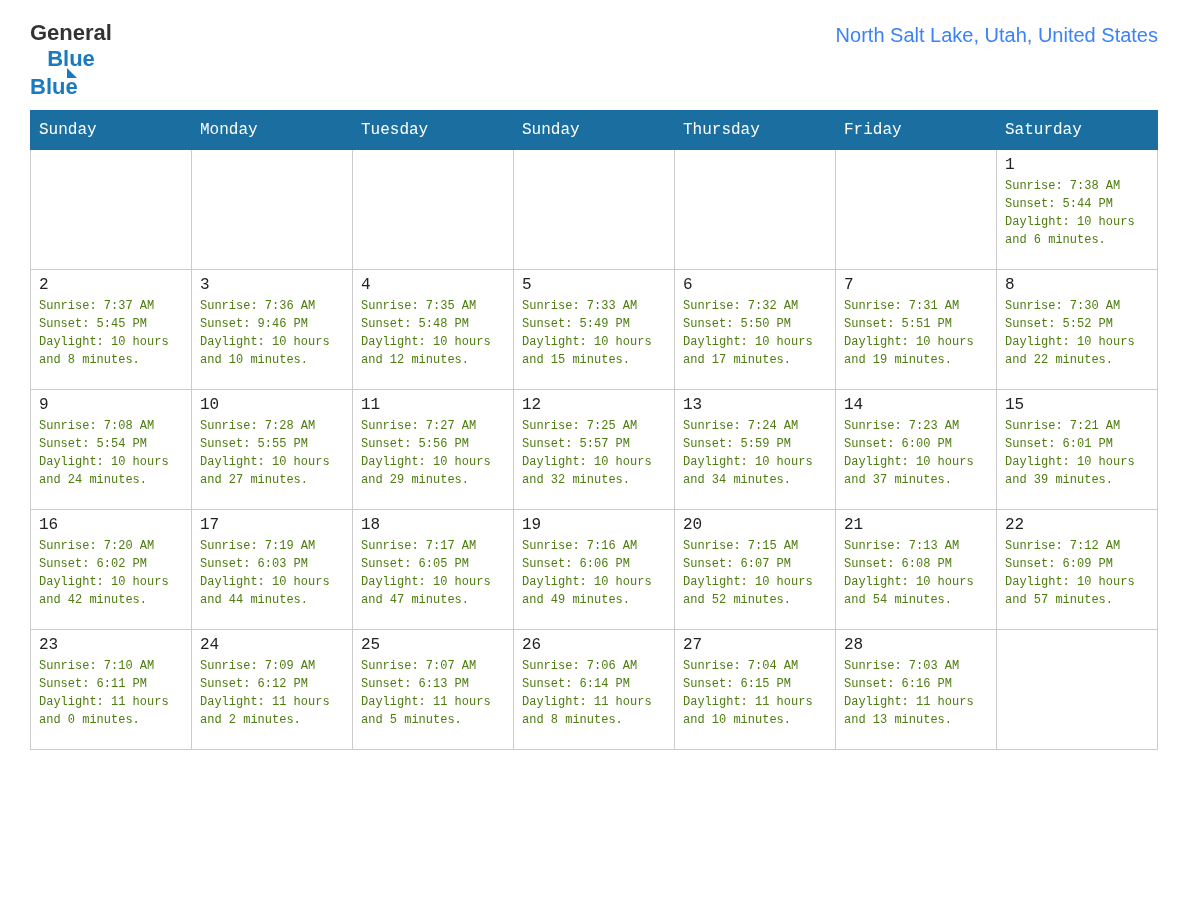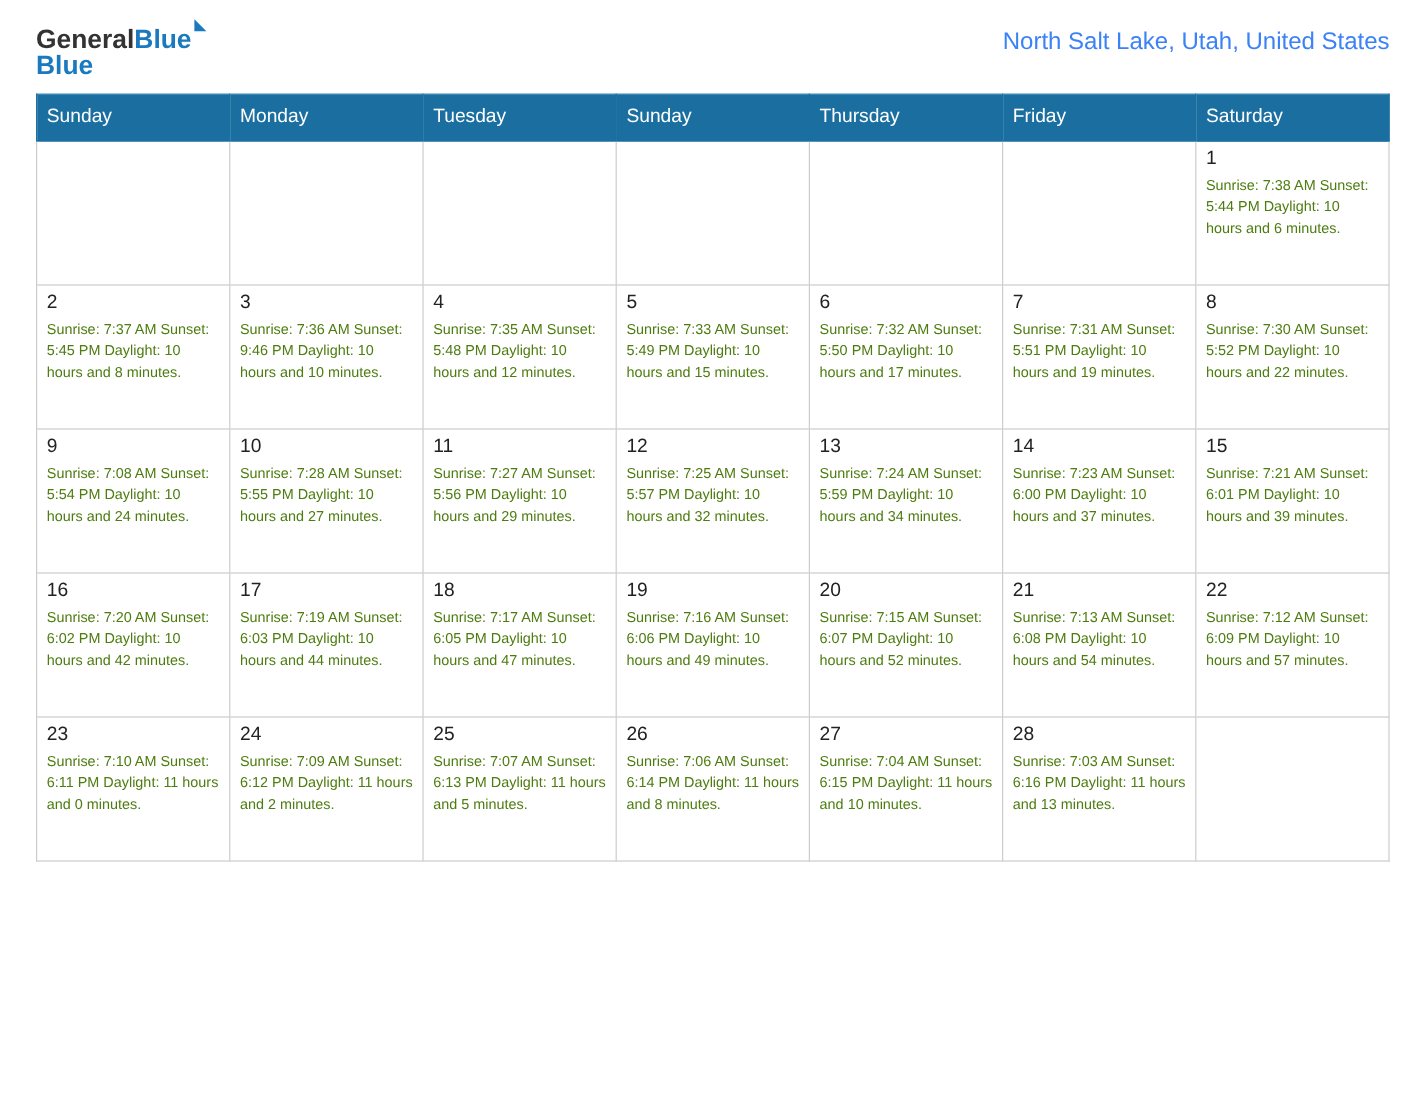--- a/index.html
+++ b/index.html
@@ -17,24 +17,25 @@
       align-items: flex-start;
       margin-bottom: 10px;
     }
     .logo {
       display: flex;
       flex-direction: column;
       align-items: flex-start;
     }
     .logo-text {
       display: flex;
-      align-items: flex-start;
+      align-items: center;
       font-size: 22px;
       font-weight: bold;
       color: #333;
+      flex-direction: column;
     }
     .logo-blue {
       color: #1a7abf;
     }
     .logo-arrow {
       width: 0;
       height: 0;
       border-left: 10px solid #1a7abf;
       border-top: 10px solid transparent;
       border-bottom: 0px solid transparent;
@@ -58,20 +59,21 @@
     }
     .subtitle {
       font-size: 20px;
       color: #3b82f6;
       margin-top: 4px;
     }
     .calendar {
       width: 100%;
       border-collapse: collapse;
       margin-top: 10px;
+      font-family: Liberation Mono, monospace;
     }
     .calendar th {
       background-color: #1a6fa0;
       color: #fff;
       padding: 10px 8px;
       text-align: left;
       font-size: 16px;
       font-weight: normal;
       border: 1px solid #1a6fa0;
     }

